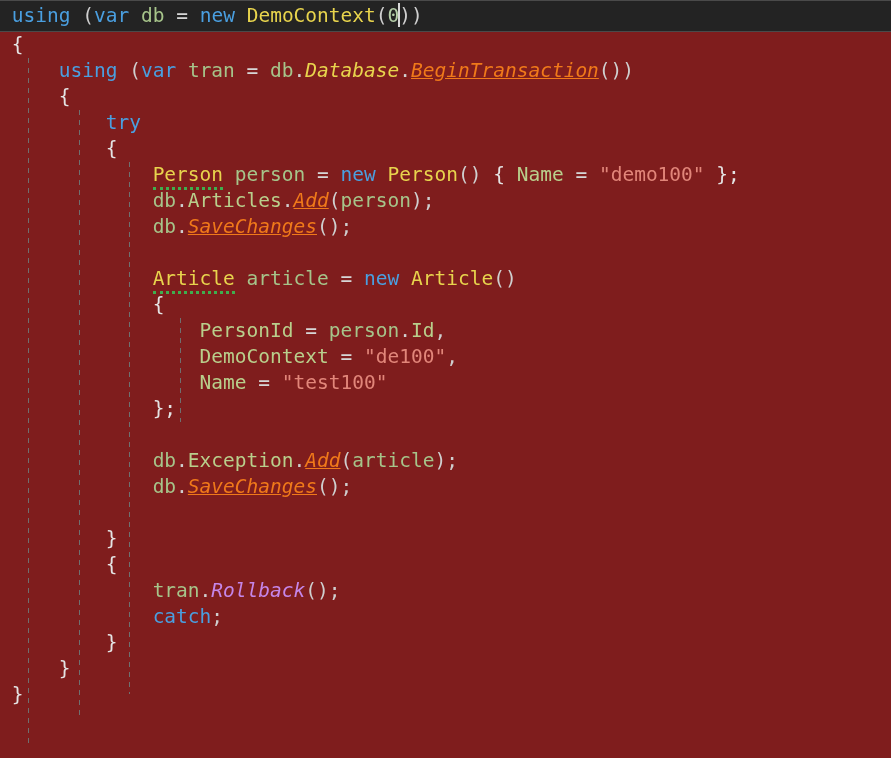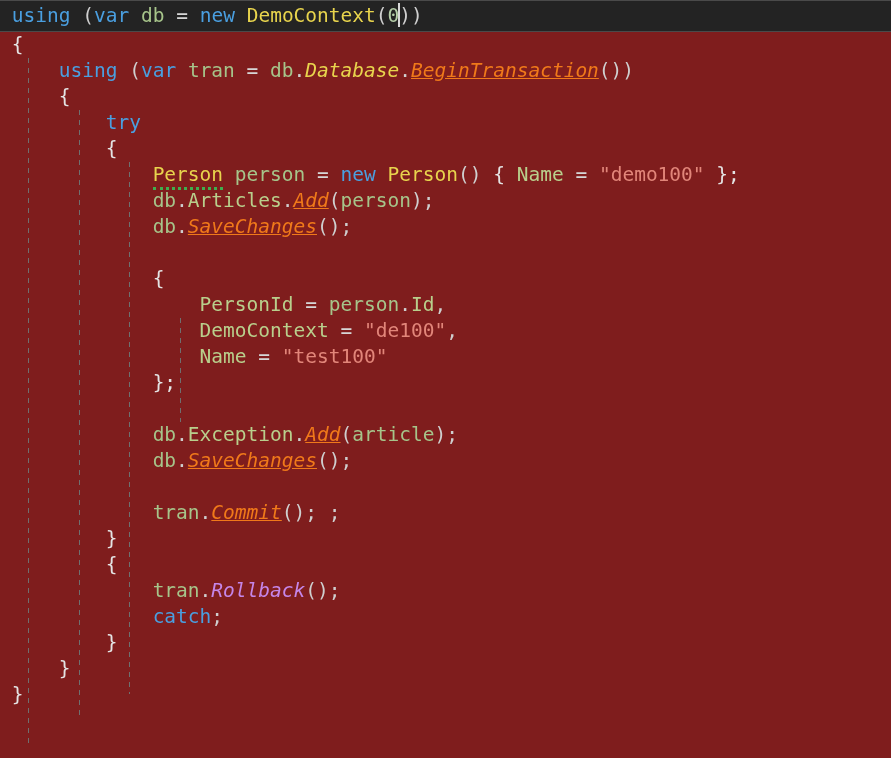--- a/index.html
+++ b/index.html
@@ -133,40 +133,40 @@
     <div class="line"><span class="plain">         </span><span class="brace">{</span></div>
 
     <div class="line"><span class="plain">             </span><span class="type squiggle-dot">Person</span><span class="plain"> </span><span class="local">person</span><span class="plain"> </span><span class="plain">=</span><span class="plain"> </span><span class="kw">new</span><span class="plain"> </span><span class="type">Person</span><span class="punc">()</span><span class="plain"> </span><span class="brace">{</span><span class="plain"> </span><span class="prop">Name</span><span class="plain"> </span><span class="plain">=</span><span class="plain"> </span><span class="str">"demo100"</span><span class="plain"> </span><span class="brace">};</span></div>
 
     <div class="line"><span class="plain">             </span><span class="local">db</span><span class="punc">.</span><span class="prop">Articles</span><span class="punc">.</span><span class="method">Add</span><span class="punc">(</span><span class="local">person</span><span class="punc">)</span><span class="punc">;</span></div>
 
     <div class="line"><span class="plain">             </span><span class="local">db</span><span class="punc">.</span><span class="method">SaveChanges</span><span class="punc">()</span><span class="punc">;</span></div>
 
     <div class="line">&nbsp;</div>
 
+    <div class="line"><span class="plain">             </span><span class="type squiggle-dot">Article</span><span class="plain"> </span><span class="local">article</span><span class="plain"> </span><span class="plain">=</span><span class="plain"> </span><span class="kw">new</span><span class="plain"> </span><span class="type">Article</span><span class="punc">()</span></div>
 
     <div class="line"><span class="plain">             </span><span class="brace">{</span></div>
 
     <div class="line"><span class="plain">                 </span><span class="prop">PersonId</span><span class="plain"> </span><span class="plain">=</span><span class="plain"> </span><span class="local">person</span><span class="punc">.</span><span class="prop">Id</span><span class="punc">,</span></div>
 
     <div class="line"><span class="plain">                 </span><span class="prop">DemoContext</span><span class="plain"> </span><span class="plain">=</span><span class="plain"> </span><span class="str">"de100"</span><span class="punc">,</span></div>
 
     <div class="line"><span class="plain">                 </span><span class="prop">Name</span><span class="plain"> </span><span class="plain">=</span><span class="plain"> </span><span class="str">"test100"</span></div>
 
     <div class="line"><span class="plain">             </span><span class="brace">};</span></div>
 
     <div class="line">&nbsp;</div>
 
     <div class="line"><span class="plain">             </span><span class="local">db</span><span class="punc">.</span><span class="prop">Exception</span><span class="punc">.</span><span class="method">Add</span><span class="punc">(</span><span class="local">article</span><span class="punc">)</span><span class="punc">;</span></div>
 
     <div class="line"><span class="plain">             </span><span class="local">db</span><span class="punc">.</span><span class="method">SaveChanges</span><span class="punc">()</span><span class="punc">;</span></div>
 
     <div class="line">&nbsp;</div>
 
-    <div class="line"><span class="plain">             </span><span class="local">tran</span><span class="punc">.</span><span class="method">Commit</span><span class="punc">()</span><span class="punc">; ;</span></div>
 
     <div class="line"><span class="plain">         </span><span class="brace">}</span></div>
 
 
     <div class="line"><span class="plain">         </span><span class="brace">{</span></div>
 
     <div class="line"><span class="plain">             </span><span class="local">tran</span><span class="punc">.</span><span class="method-v">Rollback</span><span class="punc">()</span><span class="punc">;</span></div>
 
     <div class="line"><span class="plain">             </span><span class="kw">catch</span><span class="punc">;</span></div>
 

